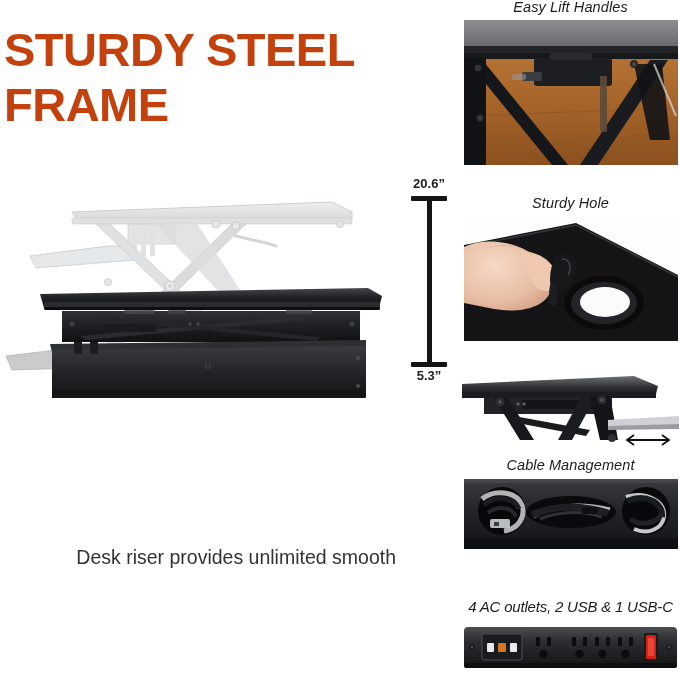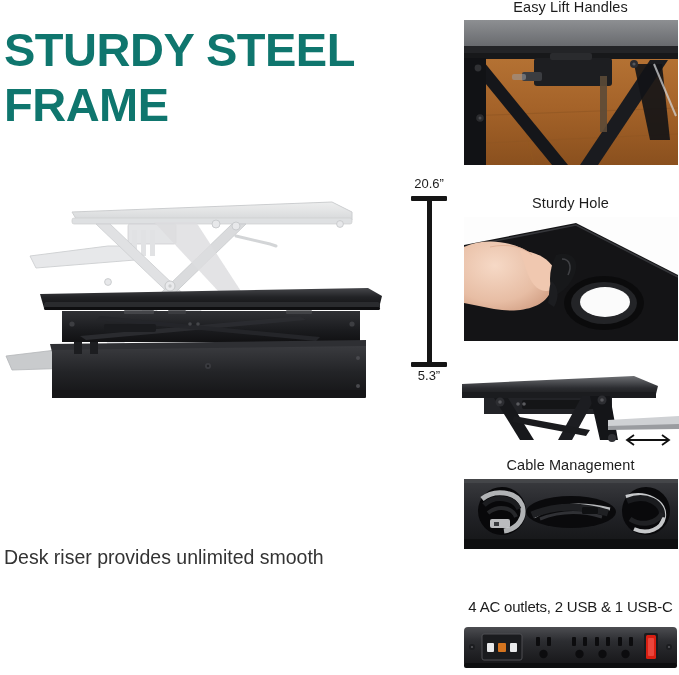--- a/index.html
+++ b/index.html
@@ -7,53 +7,53 @@
     width:679px;height:675px;position:relative;overflow:hidden;
     font-family:"Liberation Sans","DejaVu Sans",sans-serif;
     color:#222;
   }
   .root{position:absolute;inset:0;}
 
   
   .headline{
     position:absolute;left:4px;top:22px;width:420px;
     font-size:47px;line-height:55px;font-weight:700;
-    letter-spacing:-0.5px;color:#0f766e;text-transform:uppercase;
+    letter-spacing:-0.5px;color:#c2410c;text-transform:uppercase;
   }
   .headline .ln{display:block;white-space:nowrap;}
 
   .body-copy{
     position:absolute;left:4px;top:543px;width:392px;
     font-size:19.5px;line-height:29px;color:#333;font-weight:400;
   }
-  .body-copy span{display:block;white-space:nowrap;}
+  .body-copy span{display:block;white-space:nowrap;text-align:right;}
 
   
   .hero{position:absolute;left:0px;top:190px;width:398px;height:252px;}
   .hero svg{display:block;width:100%;height:100%;}
 
   
   .dim{position:absolute;left:398px;top:176px;width:62px;height:212px;}
   .dim-label{
     position:absolute;width:100%;text-align:center;
-    font-size:13px;font-weight:400;color:#1d1d1d;letter-spacing:0px;
+    font-size:13px;font-weight:700;color:#1d1d1d;letter-spacing:0px;
   }
   .dim-top{top:0px;}
   .dim-bot{top:192px;}
   .dim-cap{
     position:absolute;left:13px;width:36px;height:5px;background:#151515;border-radius:1px;
   }
   .cap-top{top:20px;}
   .cap-bot{top:186px;}
   .dim-stem{
     position:absolute;left:29px;top:22px;width:4.5px;height:166px;background:#151515;
   }
 
   
-  .rail{position:absolute;left:462px;top:0;width:217px;height:516px;}
+  .rail{position:absolute;left:462px;top:0;width:217px;height:516px;font-style:italic;}
   .panel{position:absolute;left:0;width:217px;}
   .panel-title{
     width:100%;text-align:center;font-size:14.5px;font-weight:400;
     color:#1c1c1c;line-height:18px;letter-spacing:0.1px;white-space:nowrap;
   }
   .panel-title.wide{font-size:15px;letter-spacing:-0.2px;}
   .photo{position:relative;width:100%;overflow:hidden;background:#111;}
   .photo svg{display:block;width:100%;height:100%;}
 
   

